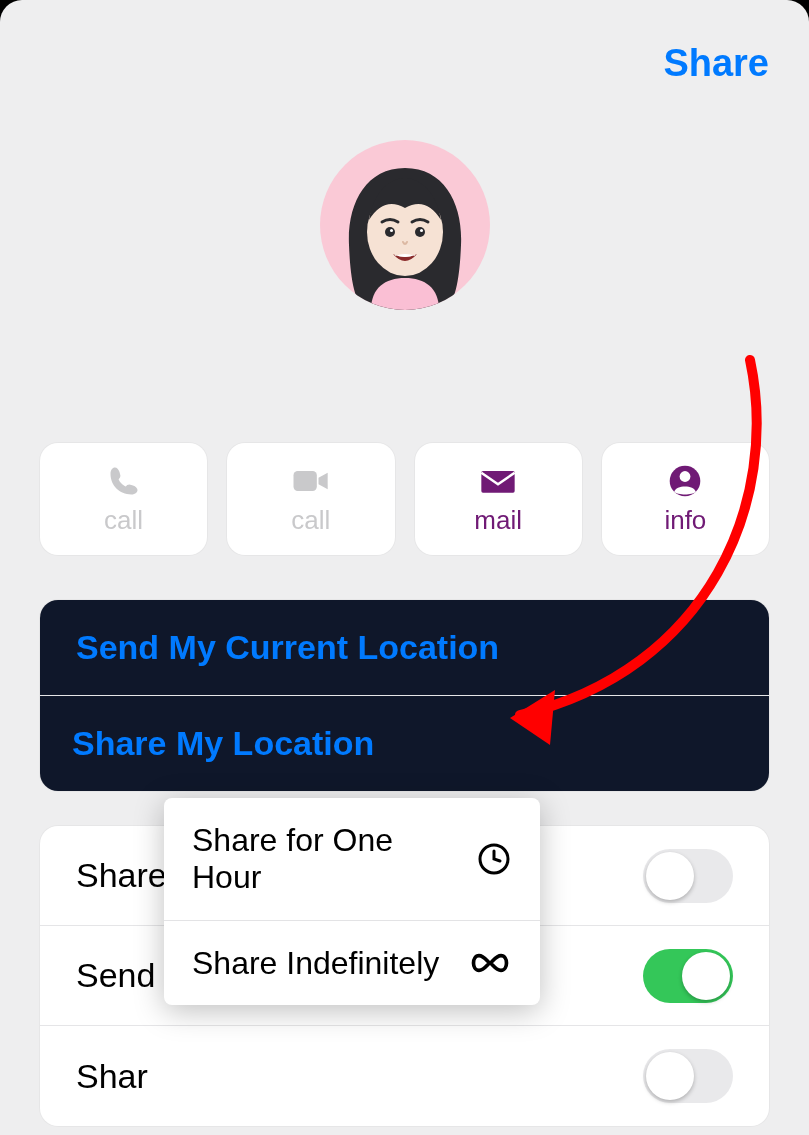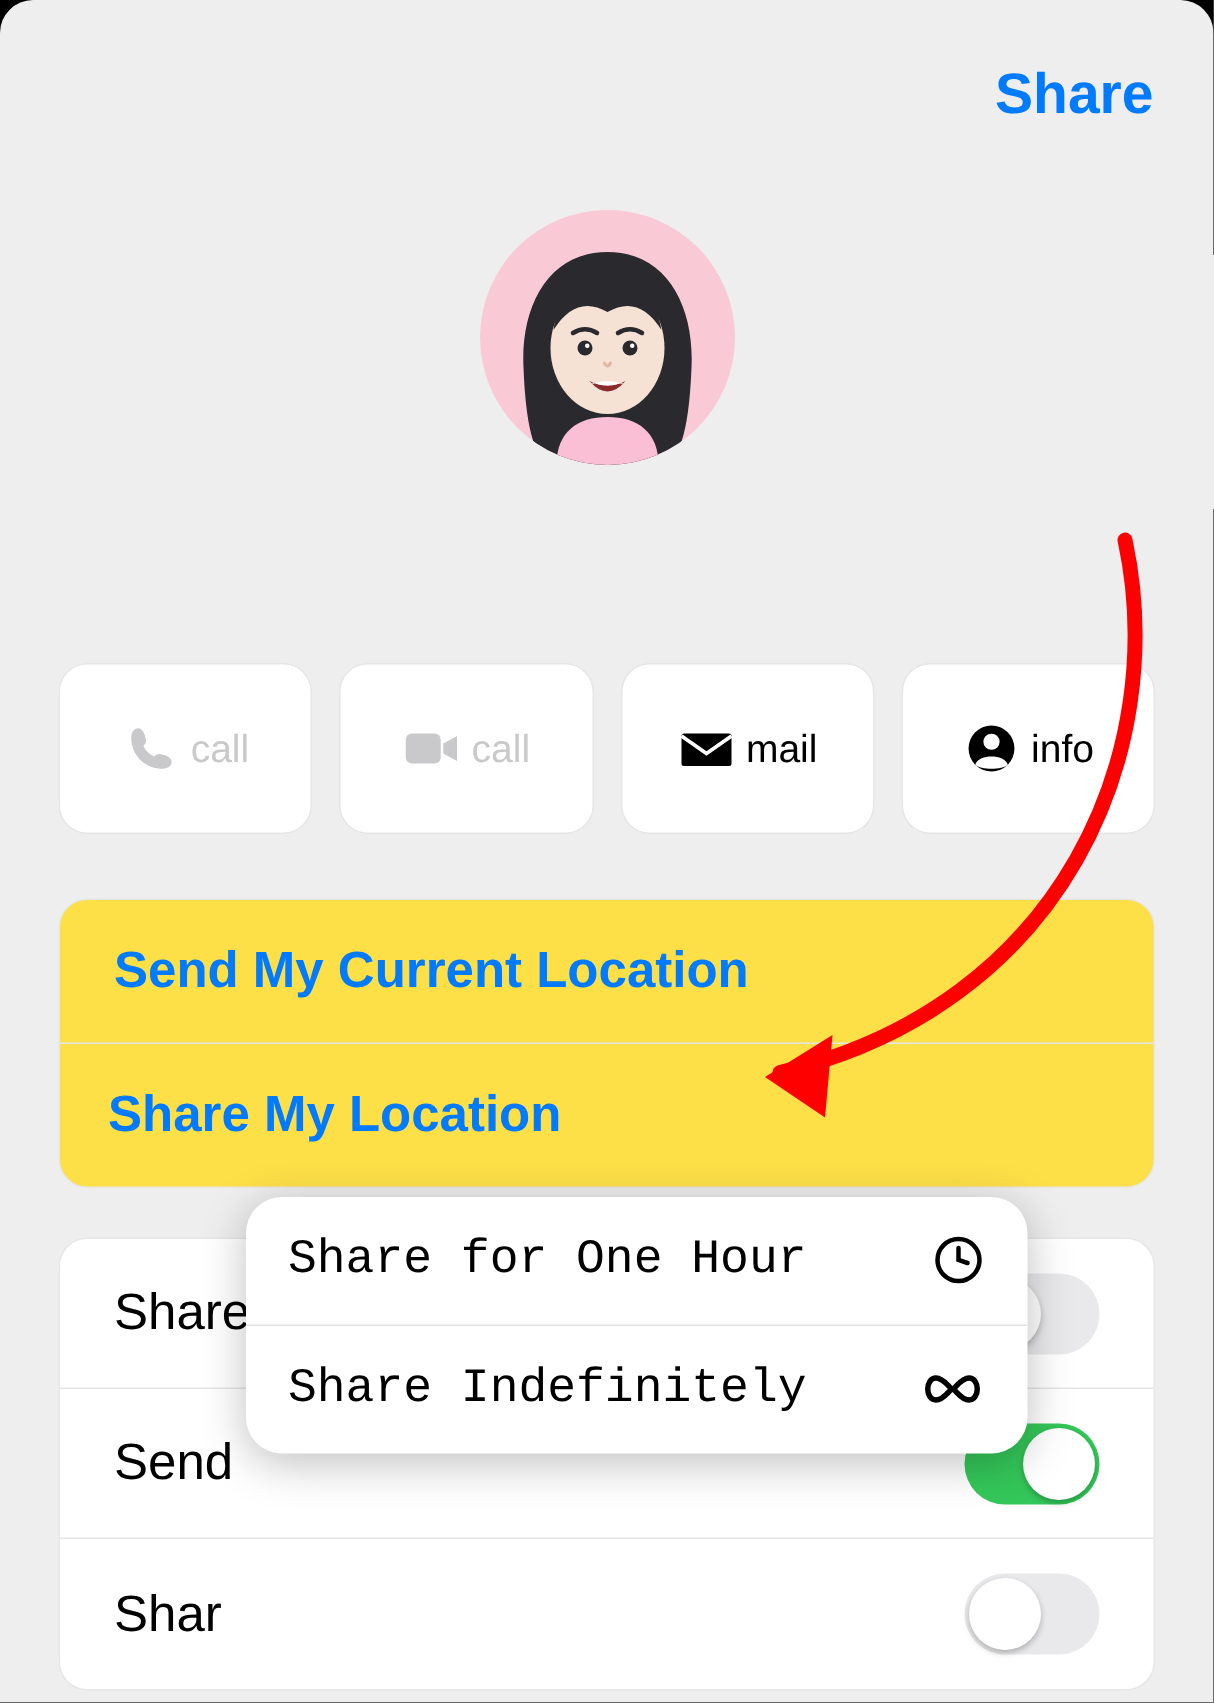--- a/index.html
+++ b/index.html
@@ -34,33 +34,33 @@
   .action-row {
     position: absolute;
     top: 443px; left: 40px; right: 40px;
     display: flex; gap: 20px;
   }
   .action-btn {
     flex:1;
     height: 112px;
     background:#fff;
     border-radius: 18px;
-    display:flex; flex-direction:row; align-items:center; justify-content:center;
+    display:flex; flex-direction:column; align-items:center; justify-content:center;
     gap:6px;
     box-shadow: 0 0 0 1px rgba(0,0,0,0.03);
   }
   .action-btn.disabled { color:#c9c9cb; }
-  .action-btn.enabled { color:#000000; }
+  .action-btn.enabled { color:#701a75; }
   .action-label { font-size: 26px; font-weight:500; }
   .action-icon { width:40px; height:36px; }
   
   .loc-card {
     position:absolute;
     top: 600px; left:40px; right:40px;
-    background:#fde047;
+    background:#0f172a;
     border-radius: 18px;
     box-shadow: 0 0 0 1px rgba(0,0,0,0.03);
   }
   .loc-row {
     padding: 28px 36px;
     font-size: 34px;
     font-weight:600;
     color:#007aff;
     border-bottom:1px solid #e5e5e7;
   }
@@ -95,27 +95,26 @@
     width:48px; height:48px;
     background:#fff; border-radius:50%;
     box-shadow:0 2px 4px rgba(0,0,0,0.25);
   }
   .toggle.off .knob { left:3px; }
   .toggle.on  .knob { right:3px; }
   
   .menu {
     position:absolute;
     top: 798px; left:164px;
-    width: 521px;
+    width: 376px;
     background:#fff;
-    border-radius:24px;
+    border-radius:8px;
     box-shadow: 0 6px 30px rgba(0,0,0,0.25);
     overflow:hidden;
     z-index:20;
-    font-family:Liberation Mono, monospace;
   }
   .menu-row {
     display:flex; align-items:center; justify-content:space-between;
     padding: 24px 28px;
     font-size:32px;
     color:#000;
     border-bottom:1px solid #e3e3e5;
   }
   .menu-row:last-child { border-bottom:none; }
   .menu-label { font-weight:500; line-height:1.15; }

